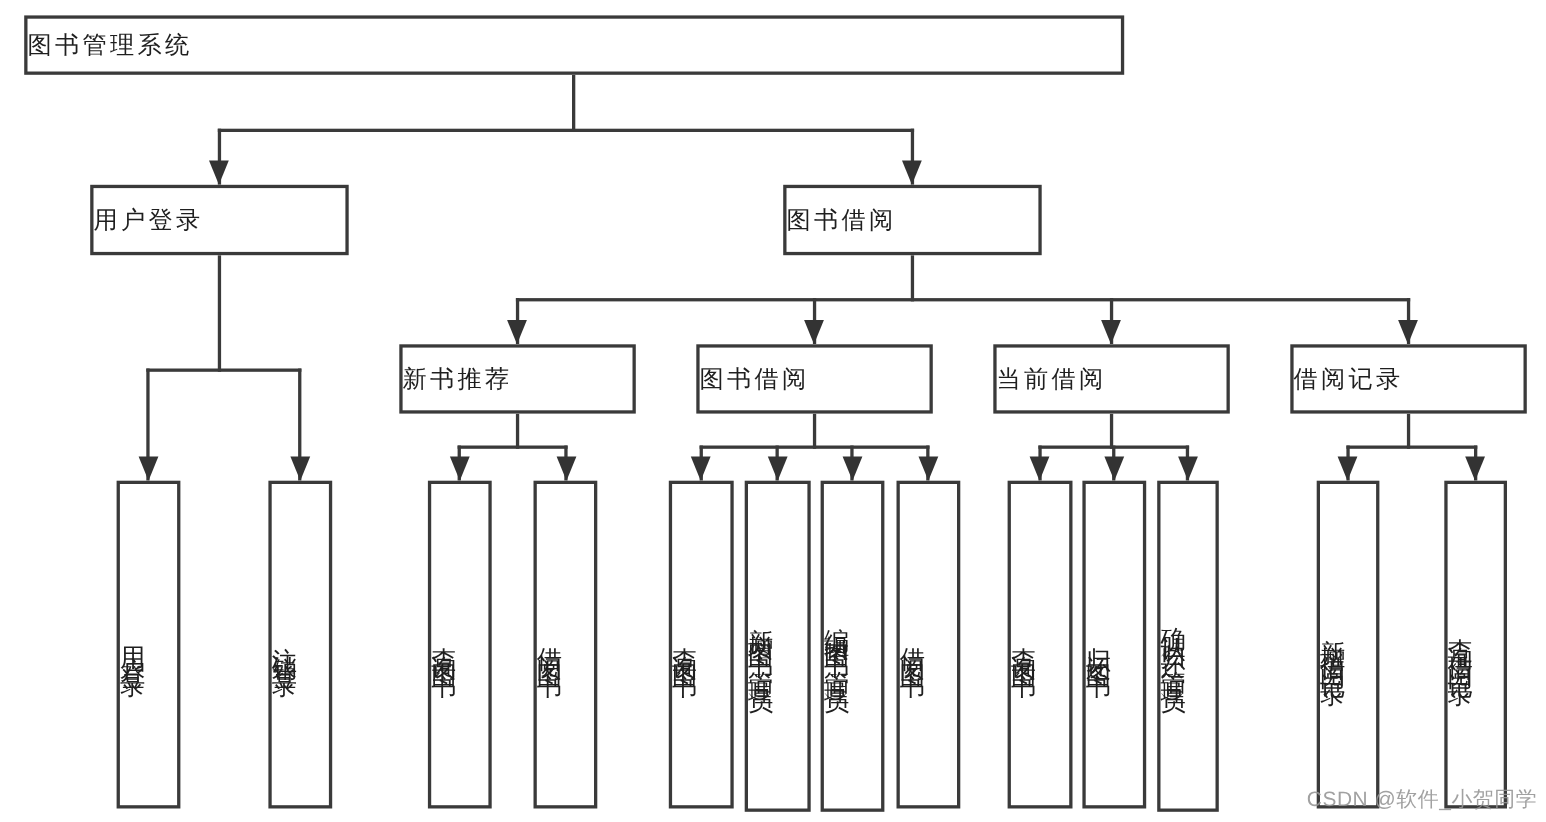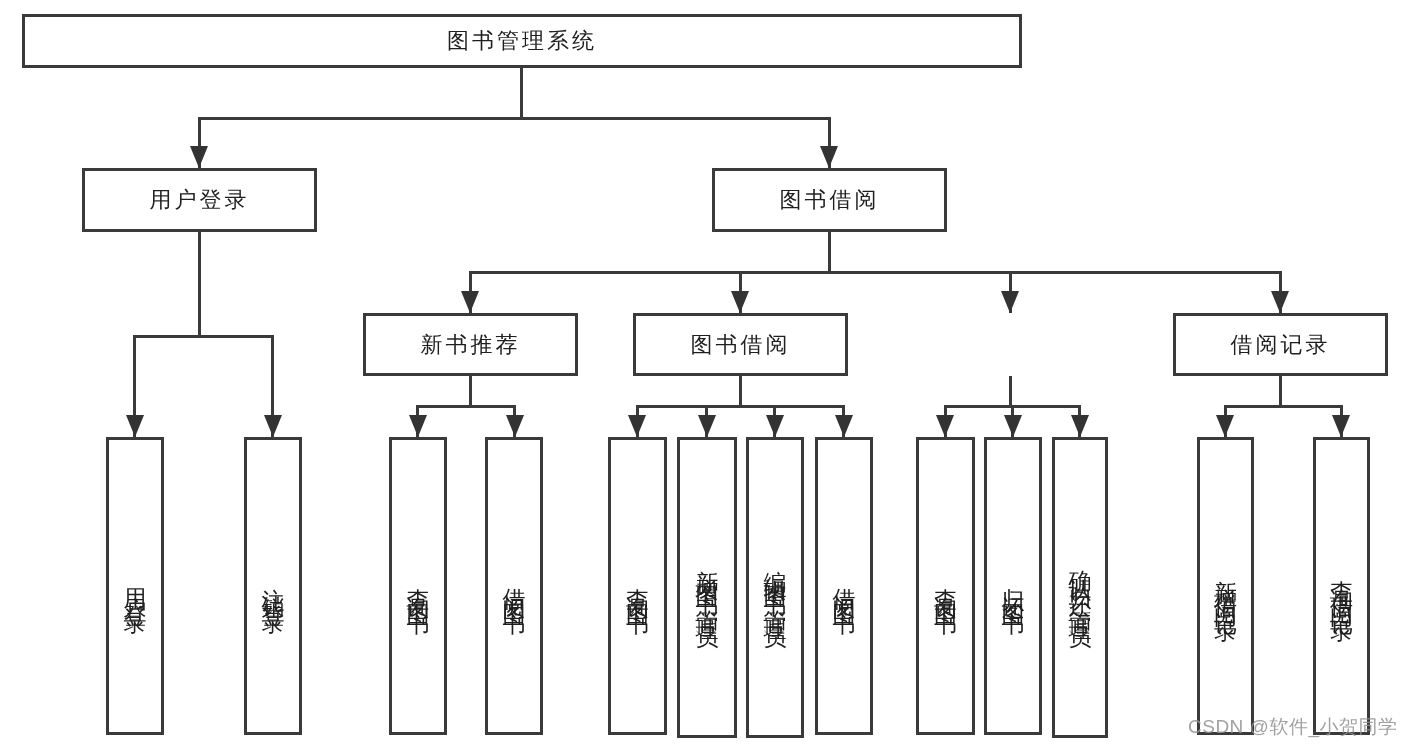--- a/index.html
+++ b/index.html
@@ -26,21 +26,20 @@
     z-index:2;
   }
   
   .node{
     position:absolute;
     box-sizing:border-box;
     background:#ffffff;
     border:3px solid #3a3a3a;
     display:flex;
     align-items:center;
-    justify-content:center;
     z-index:3;
   }
   .node .lbl{
     font-size:22px;
     letter-spacing:3px;
     color:#1f1f1f;
     white-space:nowrap;
   }
   .node .vlbl{
     writing-mode:vertical-rl;
@@ -135,20 +134,23 @@
   <div class="node" style="left:712px;top:168px;width:235px;height:64px">
     <span class="lbl">图书借阅</span>
   </div>
 
   <div class="node" style="left:633px;top:313px;width:215px;height:63px">
     <span class="lbl">图书借阅</span>
   </div>
   <div class="node" style="left:363px;top:313px;width:215px;height:63px">
     <span class="lbl">新书推荐</span>
   </div>
+  <div class="node" style="left:903px;top:313px;width:215px;height:63px">
+    <span class="lbl">当前借阅</span>
+  </div>
   <div class="node" style="left:1173px;top:313px;width:215px;height:63px">
     <span class="lbl">借阅记录</span>
   </div>
 
   <div class="node" style="left:106px;top:437px;width:58px;height:298px">
     <span class="vlbl">用户登录</span>
   </div>
   <div class="node" style="left:244px;top:437px;width:58px;height:298px">
     <span class="vlbl">注销登录</span>
   </div>

